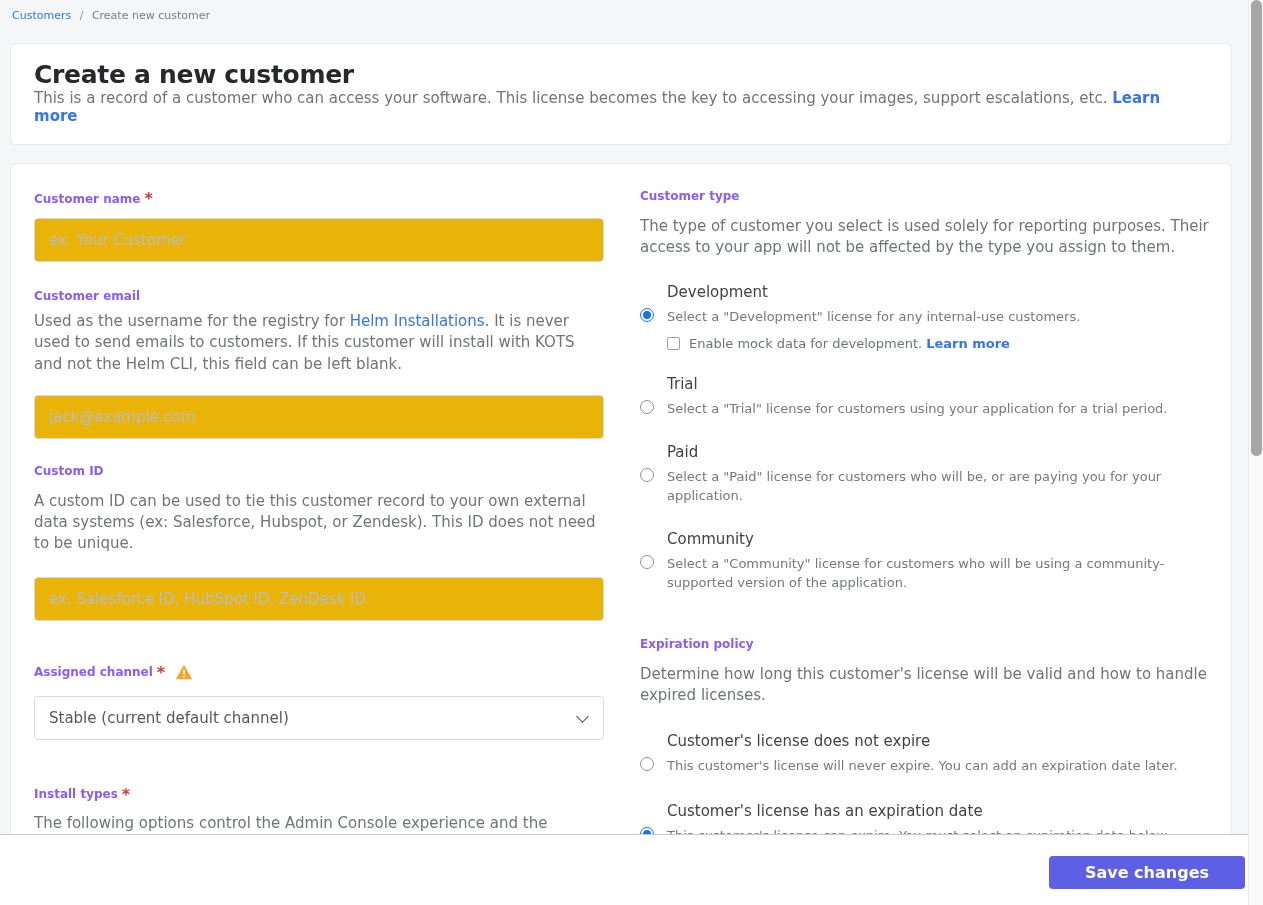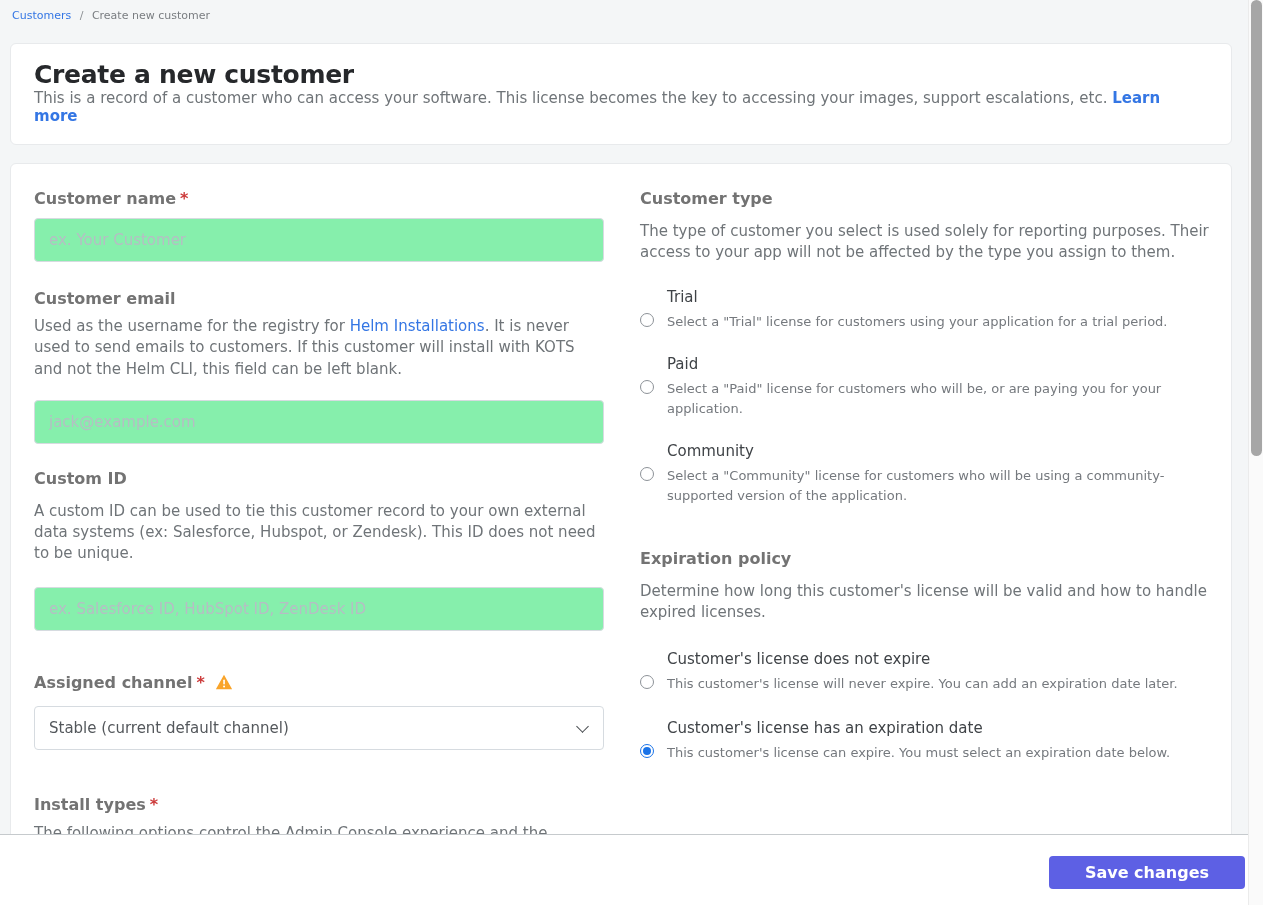--- a/index.html
+++ b/index.html
@@ -25,27 +25,27 @@
   .header-card { top:43px; height:102px; padding:16px 23px; }
   .page-title { font-size:25px; font-weight:bold; color:#26282b; letter-spacing:-0.3px; }
   .page-desc { font-size:15px; color:#6f7478; }
   .link { color:#3476e4; }
   .link.strong { font-weight:bold; }
 
   .form-card { top:163px; height:682px; padding:25px 23px; display:flex; gap:36px; }
   .col { width:570px; flex:none; }
 
   
-  .field-label { font-size:16px; font-weight:bold; color:#737373; }
+  .field-label { font-size:12px; font-weight:bold; color:#8b5cf6; }
   .req { color:#cc3a3a; font-weight:bold; margin-left:4px; }
   .desc { font-size:15px; color:#6f7478; line-height:1.42; margin-top:8px; }
   .text-input {
     width:100%; height:44px; margin-top:10px; padding:0 14px;
     border:1px solid #d6dbe0; border-radius:4px;
-    font-size:15px; color:#4a4e52; font-family:inherit; background:#86efac; outline:none;
+    font-size:15px; color:#4a4e52; font-family:inherit; background:#eab308; outline:none;
   }
   .text-input::placeholder { color:#b6bdc4; }
   .sec-email { margin-top:27px; }
   .sec-email .text-input { margin-top:20px; }
   .sec-customid { margin-top:25px; }
   .sec-customid .desc { margin-top:13px; }
   .sec-customid .text-input { margin-top:22px; }
   .sec-channel { margin-top:42px; }
   .label-row { display:flex; align-items:center; }
   .warn-icon { margin-left:10px; width:18px; height:16px; }
@@ -186,20 +186,30 @@
     </div>
 
   </div>
 
   <div class="col">
 
     <div>
       <div class="field-label">Customer type</div>
       <div class="desc rc-desc">The type of customer you select is used solely for reporting purposes. Their access to your app will not be affected by the type you assign to them.</div>
 
+      <div class="opt">
+        <span class="opt-name">Development</span>
+        <span class="radio checked"></span>
+        <span class="opt-desc">Select a "Development" license for any internal-use customers.</span>
+        <div class="checkbox-row">
+          <span class="checkbox"></span>
+          <span>Enable mock data for development.</span>
+          <a class="link strong">Learn more</a>
+        </div>
+      </div>
 
       <div class="opt">
         <span class="opt-name">Trial</span>
         <span class="radio"></span>
         <span class="opt-desc">Select a "Trial" license for customers using your application for a trial period.</span>
       </div>
 
       <div class="opt">
         <span class="opt-name">Paid</span>
         <span class="radio"></span>

